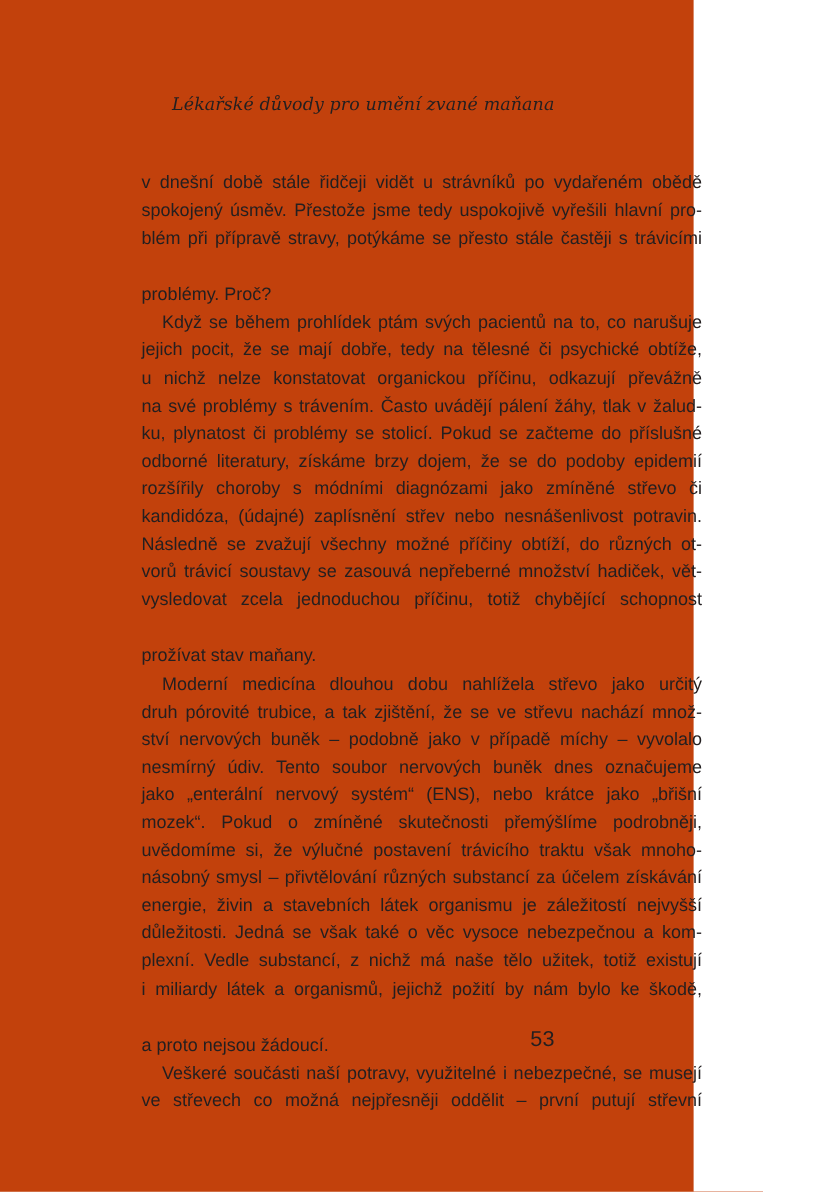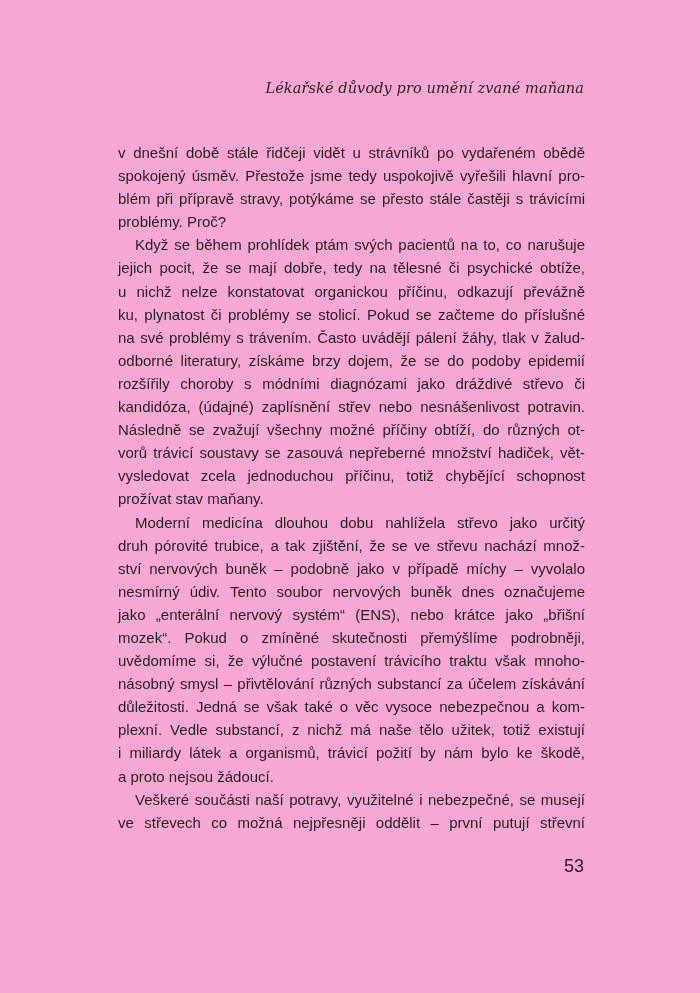--- a/index.html
+++ b/index.html
@@ -1,29 +1,29 @@
 <!DOCTYPE html>
 <html><head>
 <meta charset="utf-8">
 <style>
   html, body { margin: 0; padding: 0; }
   body { width: 700px; height: 993px; background: #ffffff; position: relative; overflow: hidden; }
-  .page { position: absolute; left: 0; top: 0; width: 700px; height: 993px; background: #f9a8d4; }
+  .page { position: absolute; left: 0; top: 0; width: 578px; height: 993px; background: #c2410c; }
   .running-head {
     position: absolute; right: 116px; top: 80px;
     font-family: "DejaVu Serif", serif; font-style: italic;
     font-size: 14.5px; color: #231f20; letter-spacing: 0.1px;
   }
   .body-text {
     position: absolute; left: 118px; top: 141px; width: 467px;
     font-family: Liberation Sans, sans-serif; font-size: 15px;
     line-height: 23.1px; color: #231f20;
   }
   .line { display: block; white-space: nowrap; text-align: justify; text-align-last: justify; height: 23.1px; }
-  .line.last { text-align-last: left; }
+  .line.last { text-align-last: left; margin-top: 24px; }
   .line.indent { padding-left: 17px; }
   .folio {
     position: absolute; right: 116px; top: 856px;
     font-family: Liberation Sans, sans-serif; font-size: 18px; color: #231f20;
   }
 </style>
 </head>
 <body>
 
 <div class="page">
@@ -33,42 +33,43 @@
     <div>
       <span class="line">v dnešní době stále řidčeji vidět u strávníků po vydařeném obědě</span>
       <span class="line">spokojený úsměv. Přestože jsme tedy uspokojivě vyřešili hlavní pro-</span>
       <span class="line">blém při přípravě stravy, potýkáme se přesto stále častěji s trávicími</span>
       <span class="line last">problémy. Proč?</span>
     </div>
     <div>
       <span class="line indent">Když se během prohlídek ptám svých pacientů na to, co narušuje</span>
       <span class="line">jejich pocit, že se mají dobře, tedy na tělesné či psychické obtíže,</span>
       <span class="line">u nichž nelze konstatovat organickou příčinu, odkazují převážně</span>
+      <span class="line">na své problémy s trávením. Často uvádějí pálení žáhy, tlak v žalud-</span>
       <span class="line">ku, plynatost či problémy se stolicí. Pokud se začteme do příslušné</span>
-      <span class="line">na své problémy s trávením. Často uvádějí pálení žáhy, tlak v žalud-</span>
       <span class="line">odborné literatury, získáme brzy dojem, že se do podoby epidemií</span>
-      <span class="line">rozšířily choroby s módními diagnózami jako dráždivé střevo či</span>
+      <span class="line">rozšířily choroby s módními diagnózami jako zmíněné střevo či</span>
       <span class="line">kandidóza, (údajné) zaplísnění střev nebo nesnášenlivost potravin.</span>
       <span class="line">Následně se zvažují všechny možné příčiny obtíží, do různých ot-</span>
       <span class="line">vorů trávicí soustavy se zasouvá nepřeberné množství hadiček, vět-</span>
       <span class="line">vysledovat zcela jednoduchou příčinu, totiž chybějící schopnost</span>
       <span class="line last">prožívat stav maňany.</span>
     </div>
     <div>
       <span class="line indent">Moderní medicína dlouhou dobu nahlížela střevo jako určitý</span>
       <span class="line">druh pórovité trubice, a tak zjištění, že se ve střevu nachází množ-</span>
       <span class="line">ství nervových buněk – podobně jako v případě míchy – vyvolalo</span>
       <span class="line">nesmírný údiv. Tento soubor nervových buněk dnes označujeme</span>
       <span class="line">jako „enterální nervový systém“ (ENS), nebo krátce jako „břišní</span>
       <span class="line">mozek“. Pokud o zmíněné skutečnosti přemýšlíme podrobněji,</span>
       <span class="line">uvědomíme si, že výlučné postavení trávicího traktu však mnoho-</span>
       <span class="line">násobný smysl – přivtělování různých substancí za účelem získávání</span>
+      <span class="line">energie, živin a stavebních látek organismu je záležitostí nejvyšší</span>
       <span class="line">důležitosti. Jedná se však také o věc vysoce nebezpečnou a kom-</span>
       <span class="line">plexní. Vedle substancí, z nichž má naše tělo užitek, totiž existují</span>
-      <span class="line">i miliardy látek a organismů, trávicí požití by nám bylo ke škodě,</span>
+      <span class="line">i miliardy látek a organismů, jejichž požití by nám bylo ke škodě,</span>
       <span class="line last">a proto nejsou žádoucí.</span>
     </div>
     <div>
       <span class="line indent">Veškeré součásti naší potravy, využitelné i nebezpečné, se musejí</span>
       <span class="line">ve střevech co možná nejpřesněji oddělit – první putují střevní</span>
     </div>
   </div>
 
   <div class="folio">53</div>
 </div>

